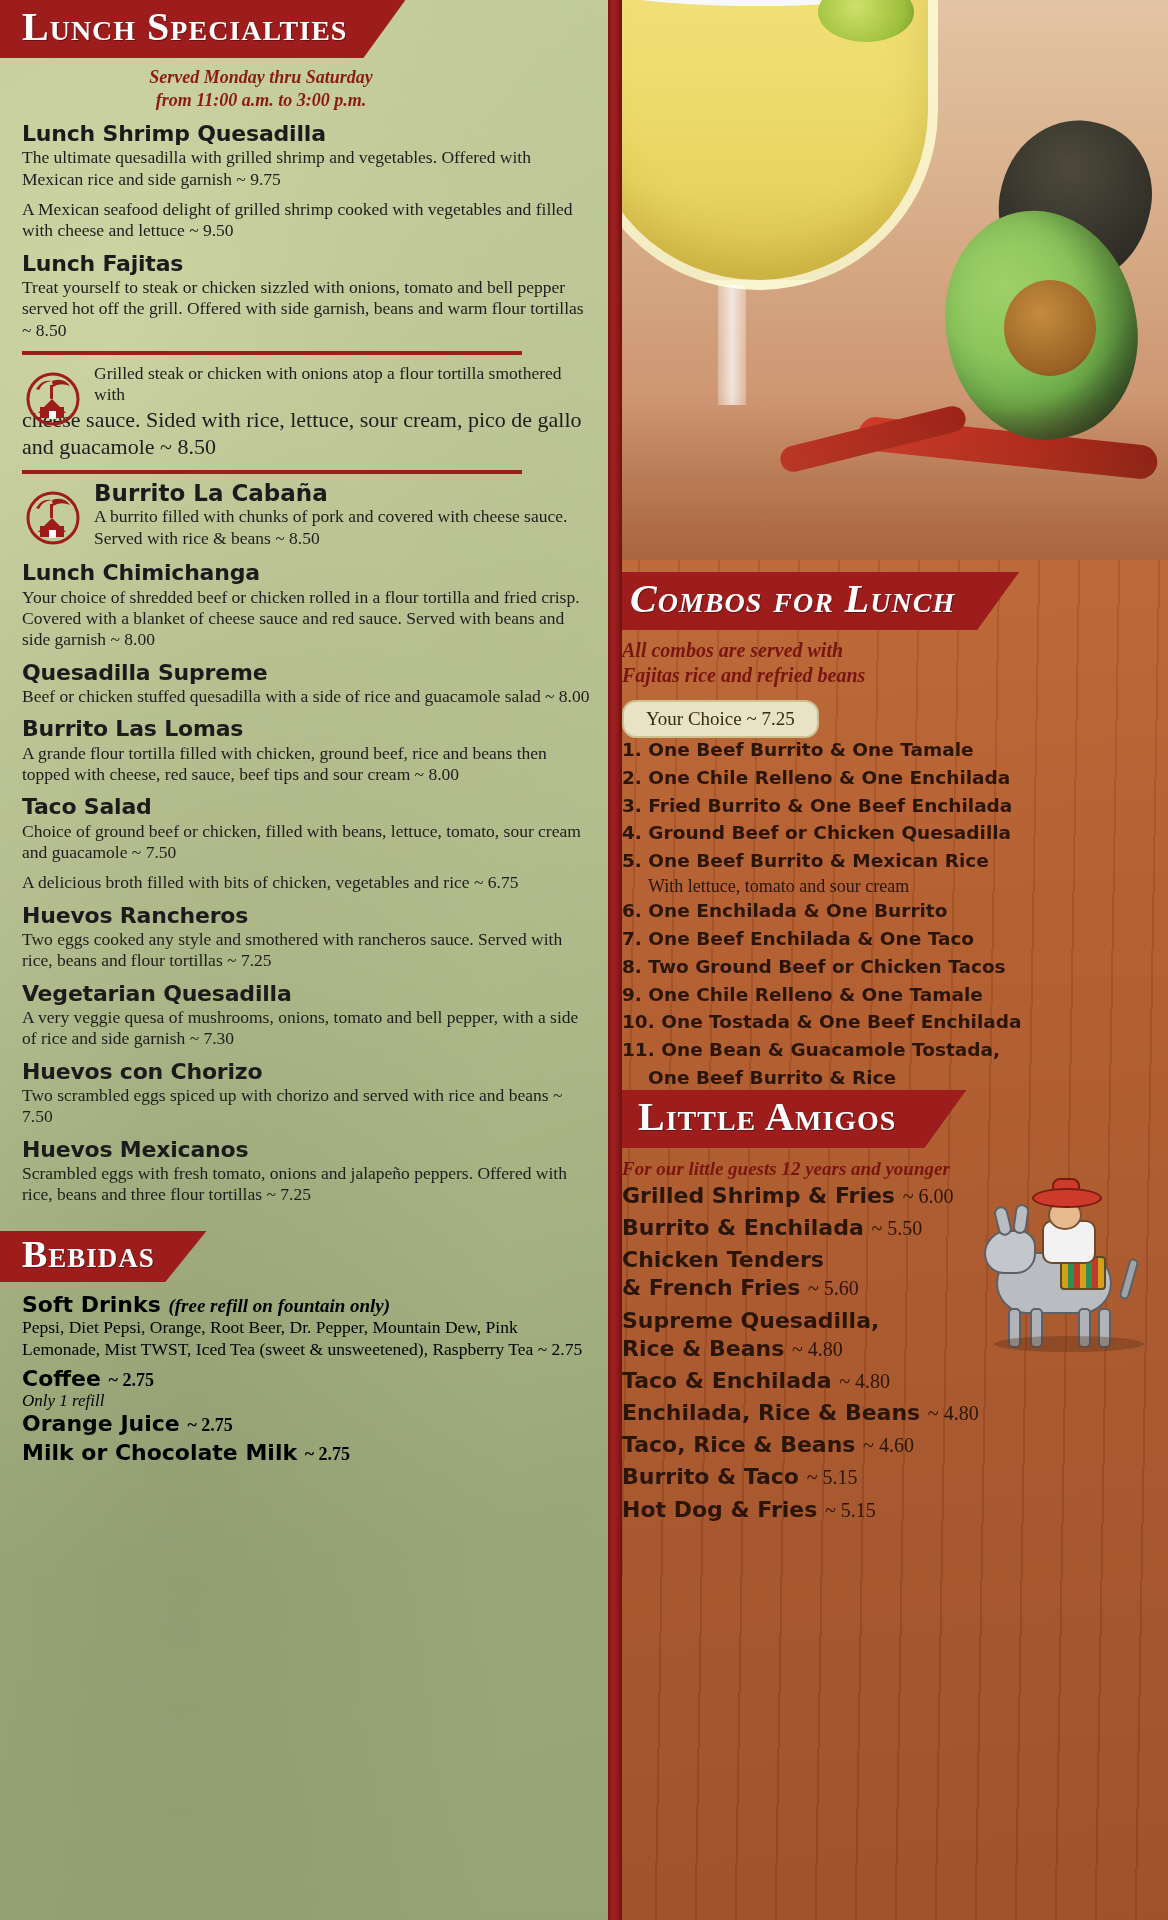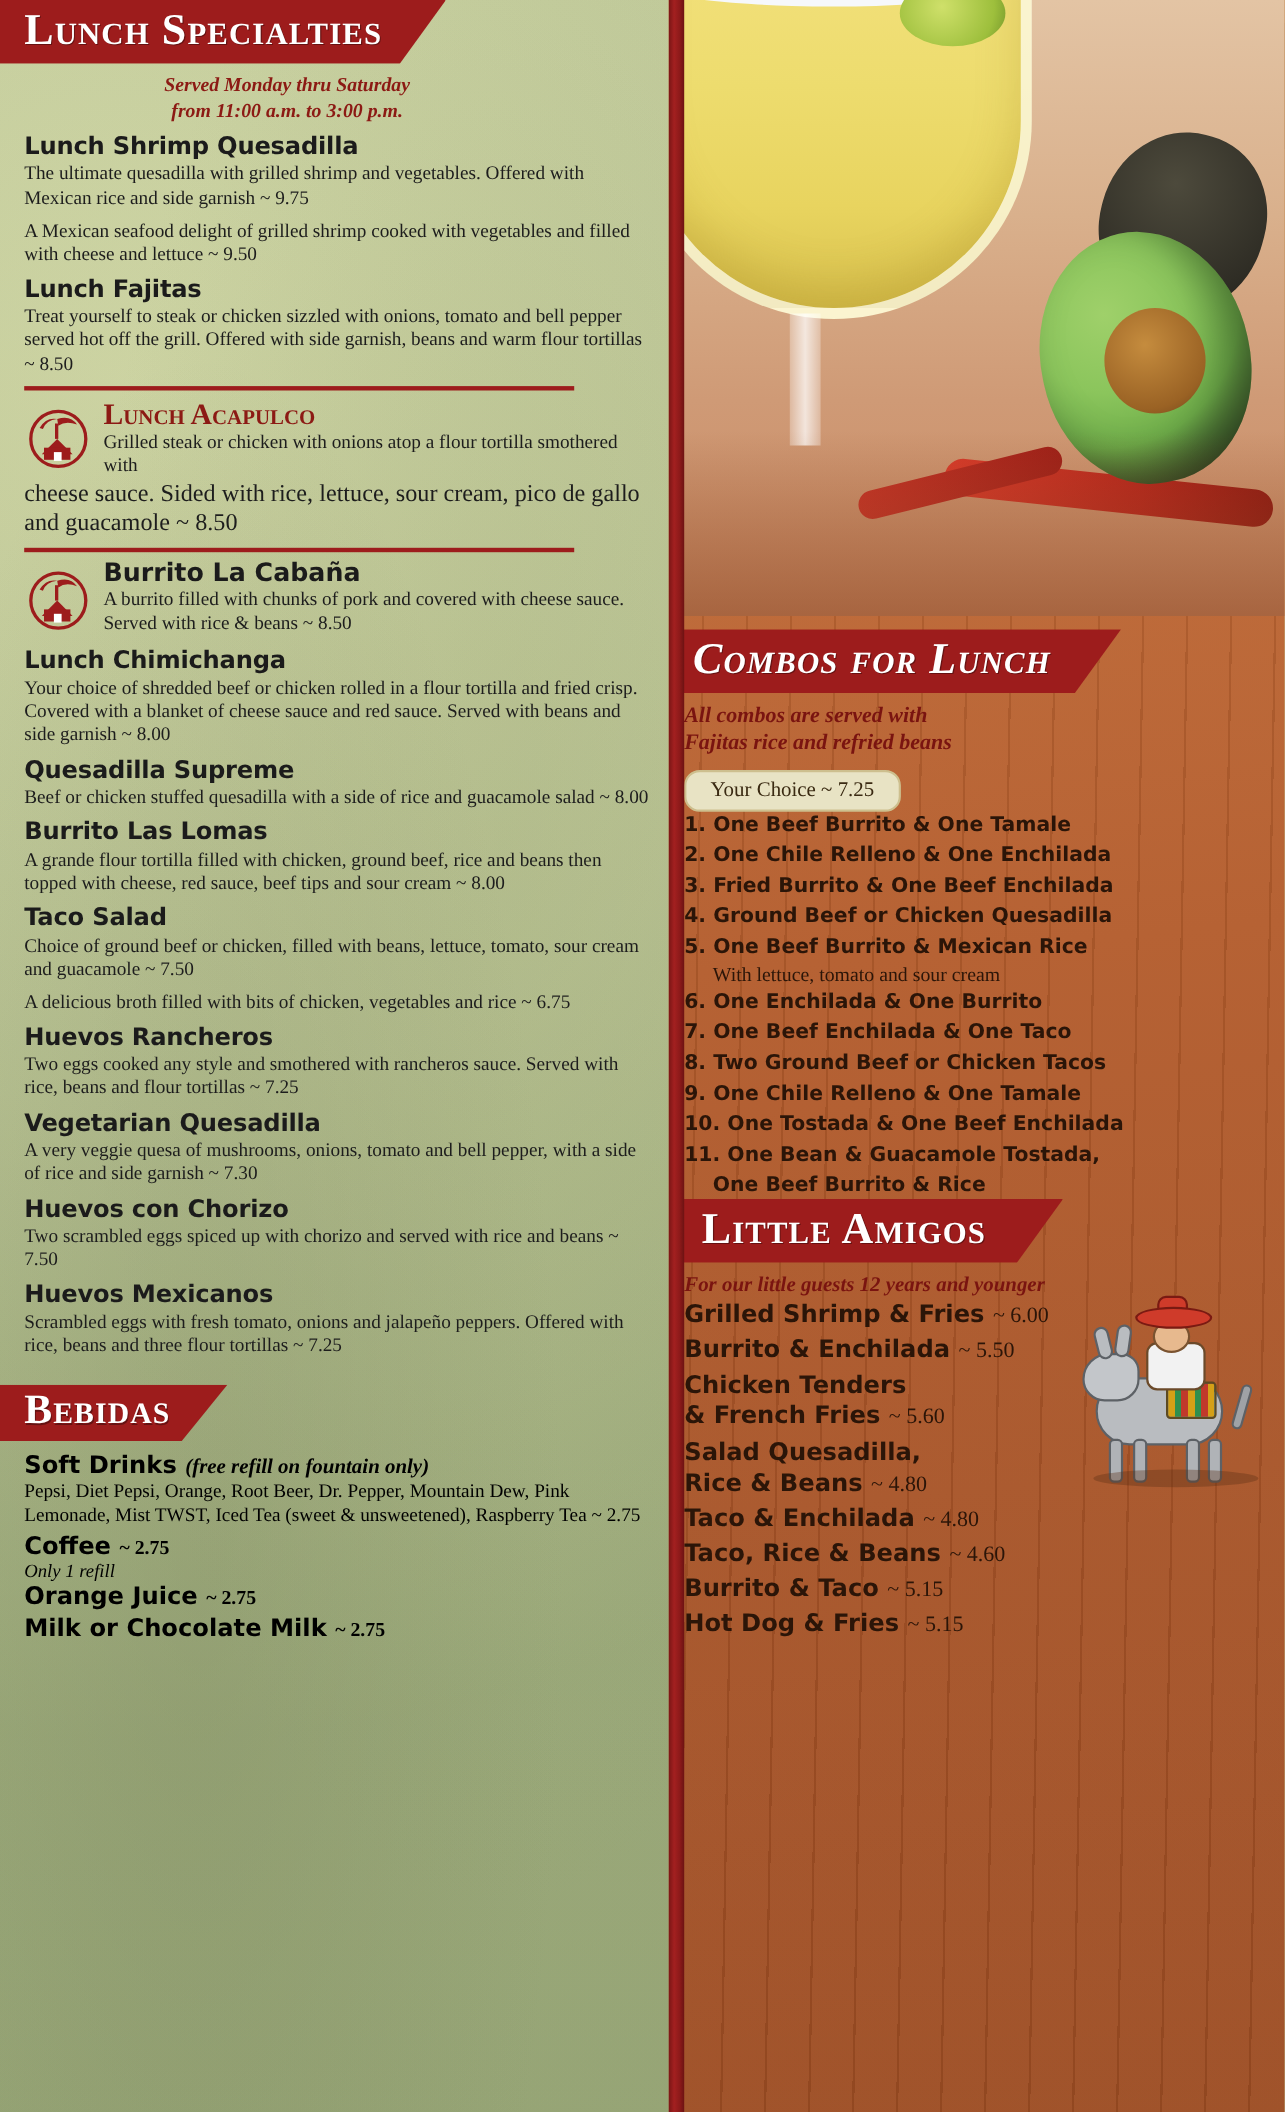--- a/index.html
+++ b/index.html
@@ -240,21 +240,20 @@
           <svg width="62" height="60" viewBox="0 0 62 60">
             <circle cx="31" cy="32" r="25" fill="none" stroke="#9d1c1c" stroke-width="3"></circle>
             <path d="M14 22 q6 -10 16 -8 q-10 1 -13 9 z" fill="#9d1c1c"></path>
             <path d="M30 14 q12 -4 18 5 q-10 -4 -17 1 z" fill="#9d1c1c"></path>
             <rect x="28" y="18" width="3" height="14" fill="#9d1c1c"></rect>
             <path d="M16 46 l14 -14 l14 14 z" fill="#9d1c1c"></path>
             <rect x="18" y="40" width="24" height="11" fill="#9d1c1c"></rect>
             <rect x="27" y="44" width="7" height="8" fill="#fff"></rect>
           </svg>
         </span>
-        <div class="sp-title">Lunch Acapulco</div>
         <div class="sp-d1 item-desc">Grilled steak or chicken with onions atop a flour tortilla smothered with</div>
         <div class="sp-d2 item-desc">cheese sauce. Sided with rice, lettuce, sour cream, pico de gallo and guacamole ~ 8.50</div>
       </div>
 
       <div class="rule"></div>
 
       
       <div class="special" style="margin-bottom:8px;">
         <span class="icon">
           <svg width="62" height="60" viewBox="0 0 62 60">
@@ -454,29 +453,33 @@
         <div class="kid-li">
           <span>Burrito &amp; Enchilada</span>
           <span class="price">~ 5.50</span>
         </div>
         <div class="kid-li">
           <div>Chicken Tenders</div>
           <span>&amp; French Fries</span>
           <span class="price">~ 5.60</span>
         </div>
         <div class="kid-li">
-          <div>Salad Quesadilla,</div>
+          <div>Supreme Quesadilla,</div>
           <span>Rice &amp; Beans</span>
           <span class="price">~ 4.80</span>
         </div>
         <div class="kid-li">
           <span>Taco &amp; Enchilada</span>
           <span class="price">~ 4.80</span>
         </div>
         <div class="kid-li">
+          <span>Enchilada, Rice &amp; Beans</span>
+          <span class="price">~ 4.80</span>
+        </div>
+        <div class="kid-li">
           <span>Taco, Rice &amp; Beans</span>
           <span class="price">~ 4.60</span>
         </div>
         <div class="kid-li">
           <span>Burrito &amp; Taco</span>
           <span class="price">~ 5.15</span>
         </div>
         <div class="kid-li">
           <span>Hot Dog &amp; Fries</span>
           <span class="price">~ 5.15</span>

